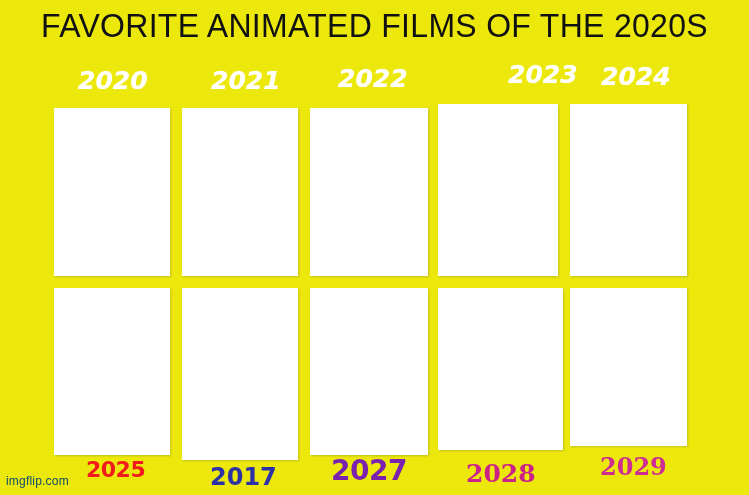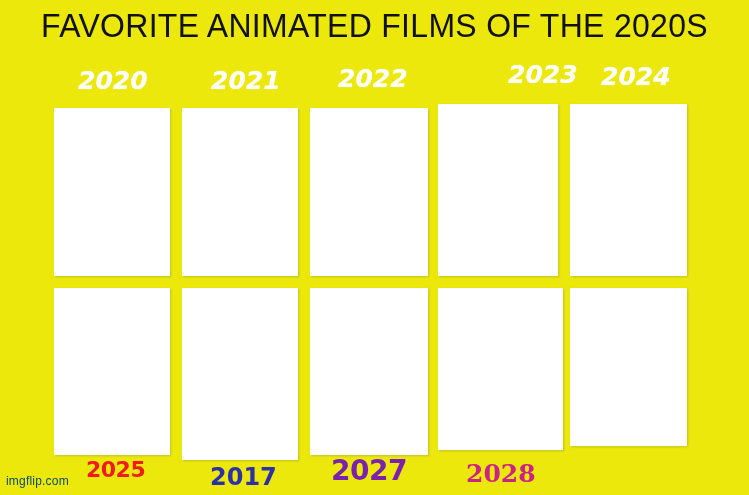--- a/index.html
+++ b/index.html
@@ -125,16 +125,17 @@
   <div class="yearlabel yr-top" style="left:78px;top:68px;text-align:right;">2020</div>
   <div class="yearlabel yr-top" style="left:211px;top:68px;">2021</div>
   <div class="yearlabel yr-top" style="left:338px;top:66px;">2022</div>
   <div class="yearlabel yr-top" style="left:468px;top:62px;margin-left:40px;">2023</div>
   <div class="yearlabel yr-top" style="left:601px;top:64px;text-align:right;">2024</div>
 
   <div class="yearlabel yr-2025" style="left:86px;top:459px;">2025</div>
   <div class="yearlabel yr-2026" style="left:210px;top:465px;">2017</div>
   <div class="yearlabel yr-2027" style="left:331px;top:457px;">2027</div>
   <div class="yearlabel yr-2028" style="left:466px;top:461px;">2028</div>
+  <div class="yearlabel yr-2029" style="left:600px;top:455px;">2029</div>
 
   <div id="watermark">imgflip.com</div>
 
 </div>
 
 </body></html>

